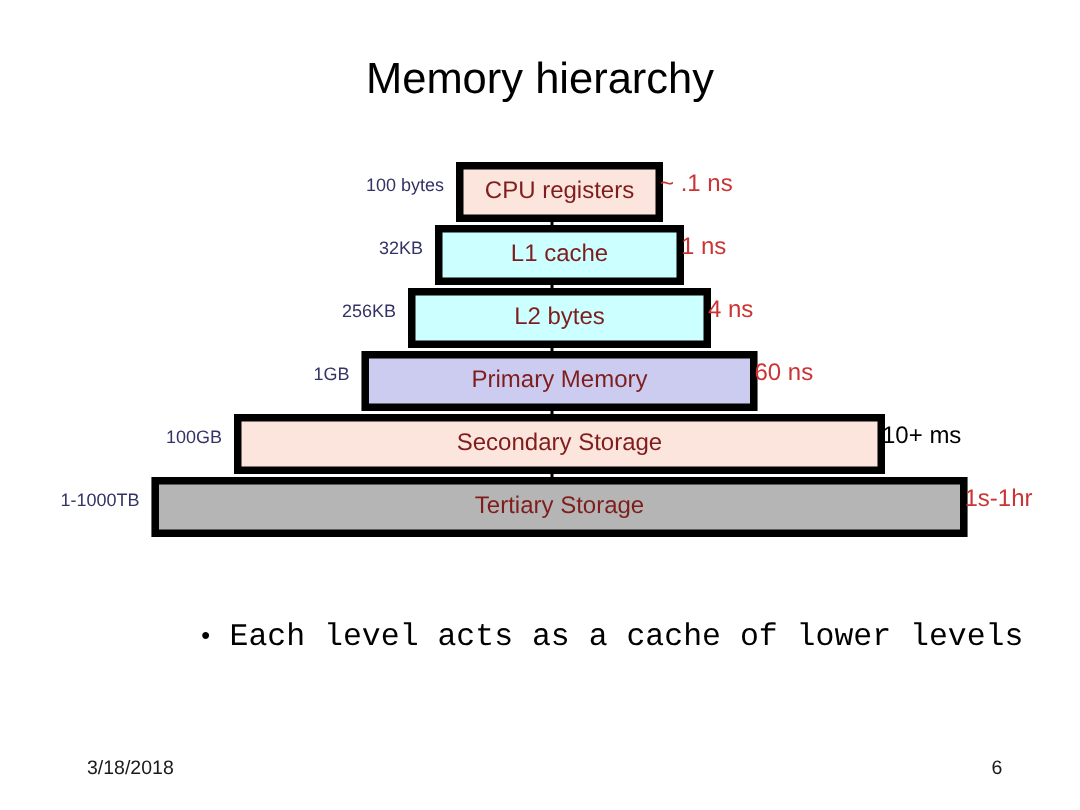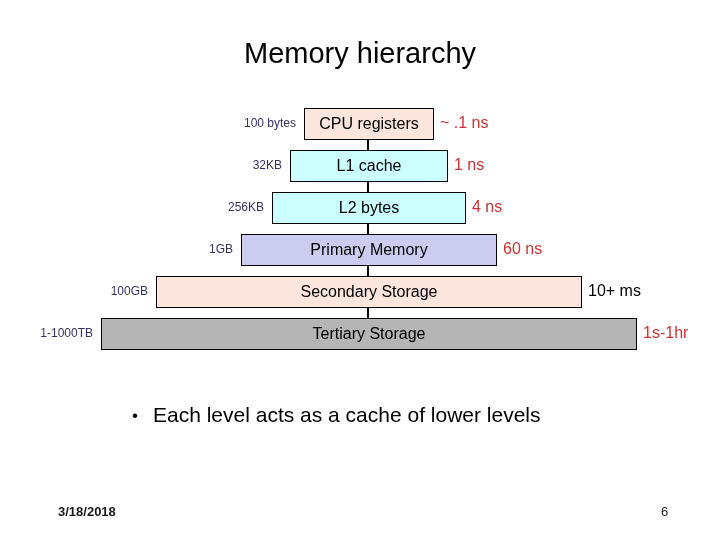--- a/index.html
+++ b/index.html
@@ -21,50 +21,51 @@
   .connector {
     position:absolute;
     left:367px; top:139px;
     width:2px; height:180px;
     background:#000000;
     z-index:0;
   }
   .level-box {
     position:absolute;
     height:30px;
-    border:1px solid #404040;
+    border:5px solid #404040;
     display:flex; align-items:center; justify-content:center;
-    font-size:16px; color:#000000;
+    font-size:16px; color:#7f1d1d;
     z-index:1;
     box-sizing:content-box;
   }
   .size-label {
     position:absolute;
     width:200px; height:30px;
     display:flex; align-items:center; justify-content:flex-end;
     font-size:12px;
     z-index:1;
   }
   .latency-label {
     position:absolute;
     height:30px;
     display:flex; align-items:center;
     font-size:16px;
     white-space:nowrap;
     z-index:1;
   }
   .bullet-item {
-    position:absolute; top:401px; left:132px;
+    position:absolute; top:412px; left:132px;
     font-size:21px; line-height:27px; color:#000000;
     white-space:nowrap;
+    font-family:Liberation Mono, monospace;
   }
   .bullet-marker { display:inline-block; width:21px; font-size:17px; vertical-align:1px; }
   .footer-date {
     position:absolute; left:58px; top:504px;
-    font-size:13px; color:#1a1a1a;font-weight:bold;
+    font-size:13px; color:#1a1a1a;
   }
   .footer-page {
     position:absolute; left:661px; top:504px;
     font-size:13px; color:#1a1a1a;
   }
 </style>
 </head>
 <body>
 
 <div class="slide">

